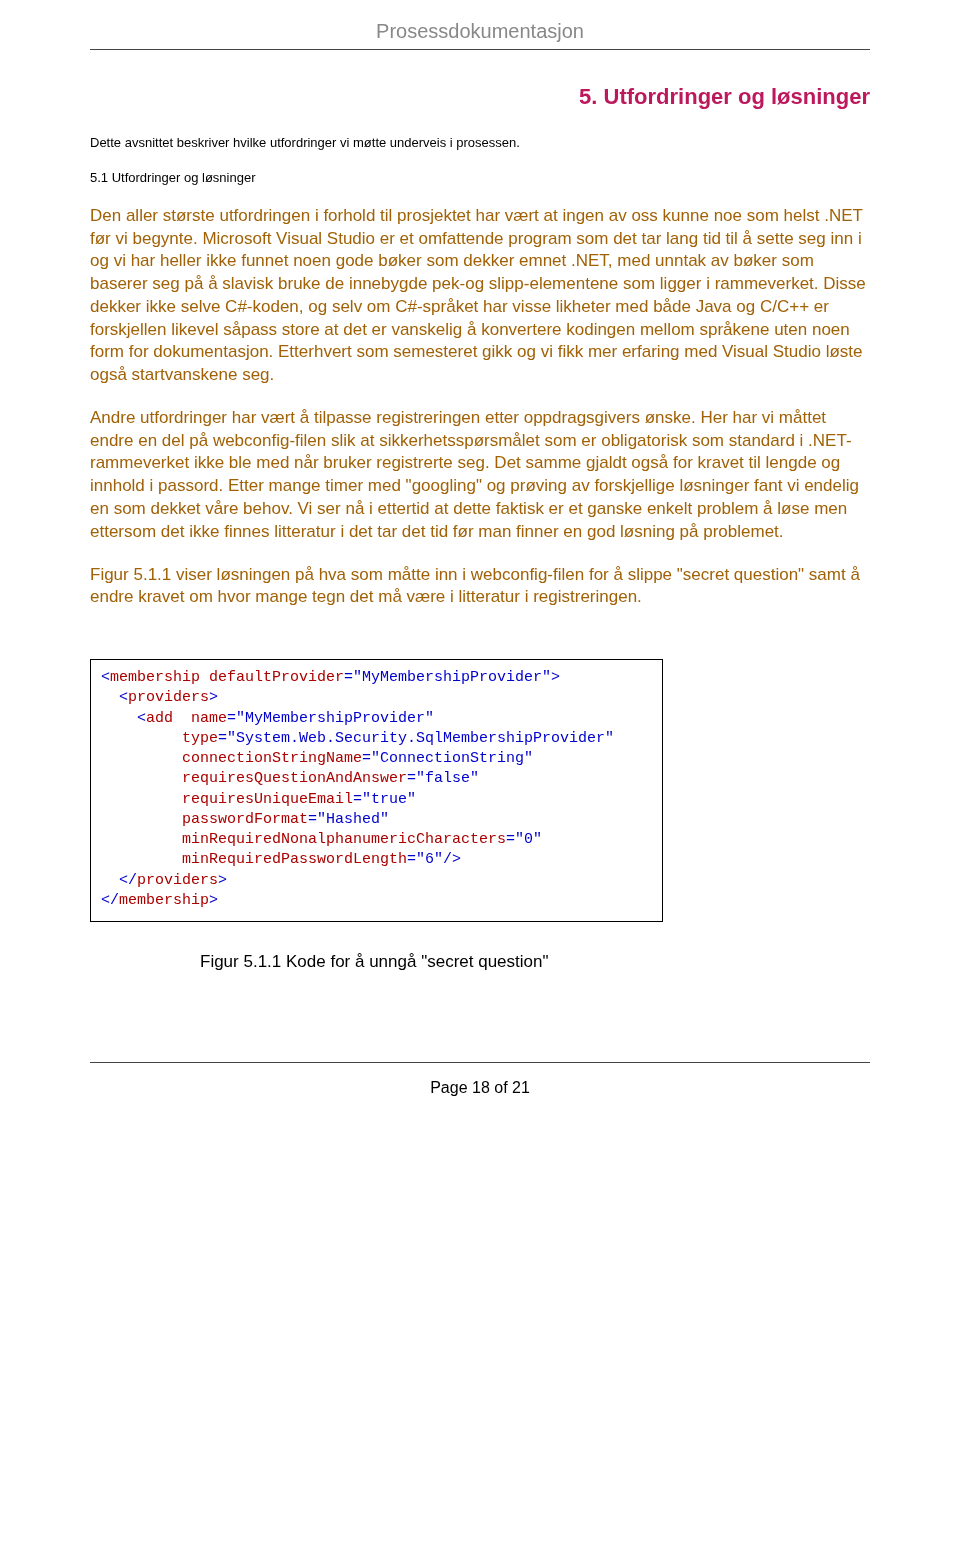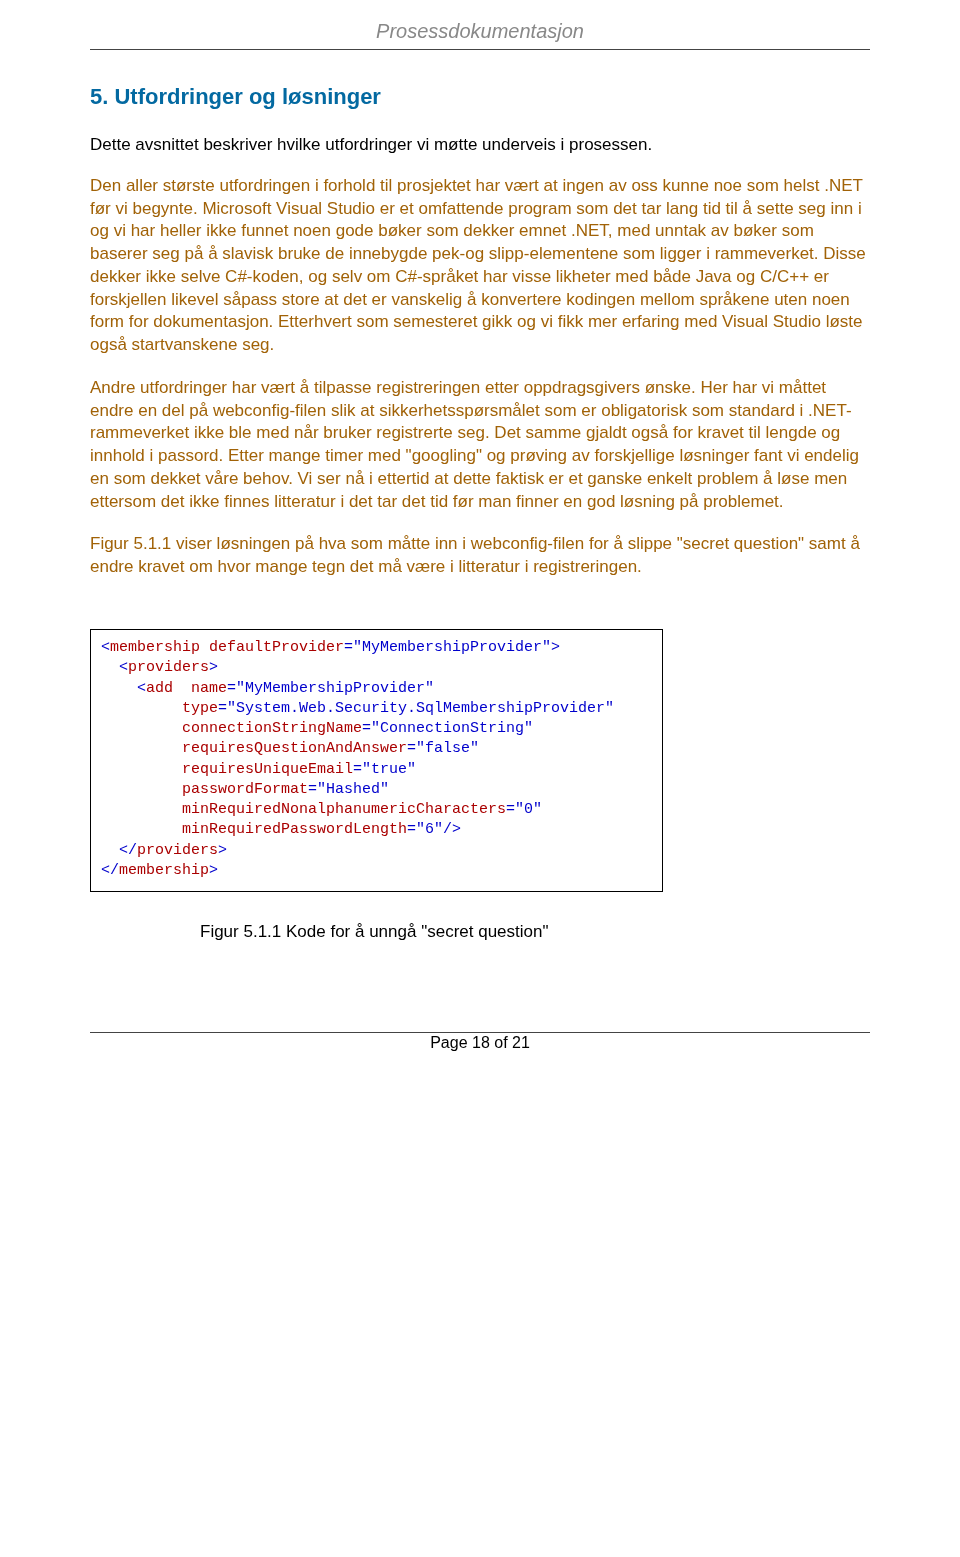--- a/index.html
+++ b/index.html
@@ -14,31 +14,31 @@
     padding: 20px 90px 40px 90px;
     box-sizing: border-box;
   }
   .doc-header {
     color: #888;
     font-size: 20px;
     text-align: center;
     border-bottom: 1px solid #444;
     padding-bottom: 6px;
     margin-bottom: 34px;
-    font-style: italic;
   }
   h2 {
     font-family: Verdana, Geneva, sans-serif;
     font-weight: bold;
     font-size: 22px;
     margin: 0 0 24px 0;
-    color: #0369a1;
+    color: #be185d;
+    text-align: right;
   }
   .subhead {
-    font-size: 17px;
+    font-size: 13px;
     margin: 0 0 18px 0;
     color: #000;
   }
   p {
     font-size: 17px;
     line-height: 1.34;
     margin: 0 0 20px 0;
     color: #a16207;
   }
   .code-box {
@@ -56,39 +56,43 @@
   .code-box .red  { color: #aa0000; }
   .fig-caption {
     font-size: 17px;
     margin: 30px 0 0 110px;
   }
   .footer {
     margin-top: 90px;
     border-top: 1px solid #444;
     text-align: center;
     font-size: 16px;
-    padding-top: 1px;
+    padding-top: 16px;
   }
 </style>
 </head>
 <body>
 
 <div class="page">
 
   <div class="doc-header">
     <span>Prosessdokumentasjon</span>
   </div>
 
   <h2>
     <span>5.</span>
     <span>Utfordringer og løsninger</span>
   </h2>
 
   <p class="subhead">Dette avsnittet beskriver hvilke utfordringer vi møtte underveis i prosessen.</p>
 
+  <p class="subhead">
+    <span>5.1</span>
+    <span>Utfordringer og løsninger</span>
+  </p>
 
   <p>Den aller største utfordringen i forhold til prosjektet har vært at ingen av oss kunne noe som helst .NET før vi begynte. Microsoft Visual Studio er et omfattende program som det tar lang tid til å sette seg inn i og vi har heller ikke funnet noen gode bøker som dekker emnet .NET, med unntak av bøker som baserer seg på å slavisk bruke de innebygde pek-og slipp-elementene som ligger i rammeverket. Disse dekker ikke selve C#-koden, og selv om C#-språket har visse likheter med både Java og C/C++ er forskjellen likevel såpass store at det er vanskelig å konvertere kodingen mellom språkene uten noen form for dokumentasjon. Etterhvert som semesteret gikk og vi fikk mer erfaring med Visual Studio løste også startvanskene seg.</p>
 
   <p>Andre utfordringer har vært å tilpasse registreringen etter oppdragsgivers ønske. Her har vi måttet endre en del på webconfig-filen slik at sikkerhetsspørsmålet som er obligatorisk som standard i .NET-rammeverket ikke ble med når bruker registrerte seg. Det samme gjaldt også for kravet til lengde og innhold i passord. Etter mange timer med "googling" og prøving av forskjellige løsninger fant vi endelig en som dekket våre behov. Vi ser nå i ettertid at dette faktisk er et ganske enkelt problem å løse men ettersom det ikke finnes litteratur i det tar det tid før man finner en god løsning på problemet.</p>
 
   <p>Figur 5.1.1 viser løsningen på hva som måtte inn i webconfig-filen for å slippe "secret question" samt å endre kravet om hvor mange tegn det må være i litteratur i registreringen.</p>
 
   <div class="code-box"><span class="blue">&lt;</span><span class="red">membership</span><span class="red"> defaultProvider</span><span class="blue">="MyMembershipProvider"&gt;</span>
 <span class="blue">  &lt;</span><span class="red">providers</span><span class="blue">&gt;</span>
 <span class="blue">    &lt;</span><span class="red">add</span><span class="red">  name</span><span class="blue">="MyMembershipProvider"</span>

